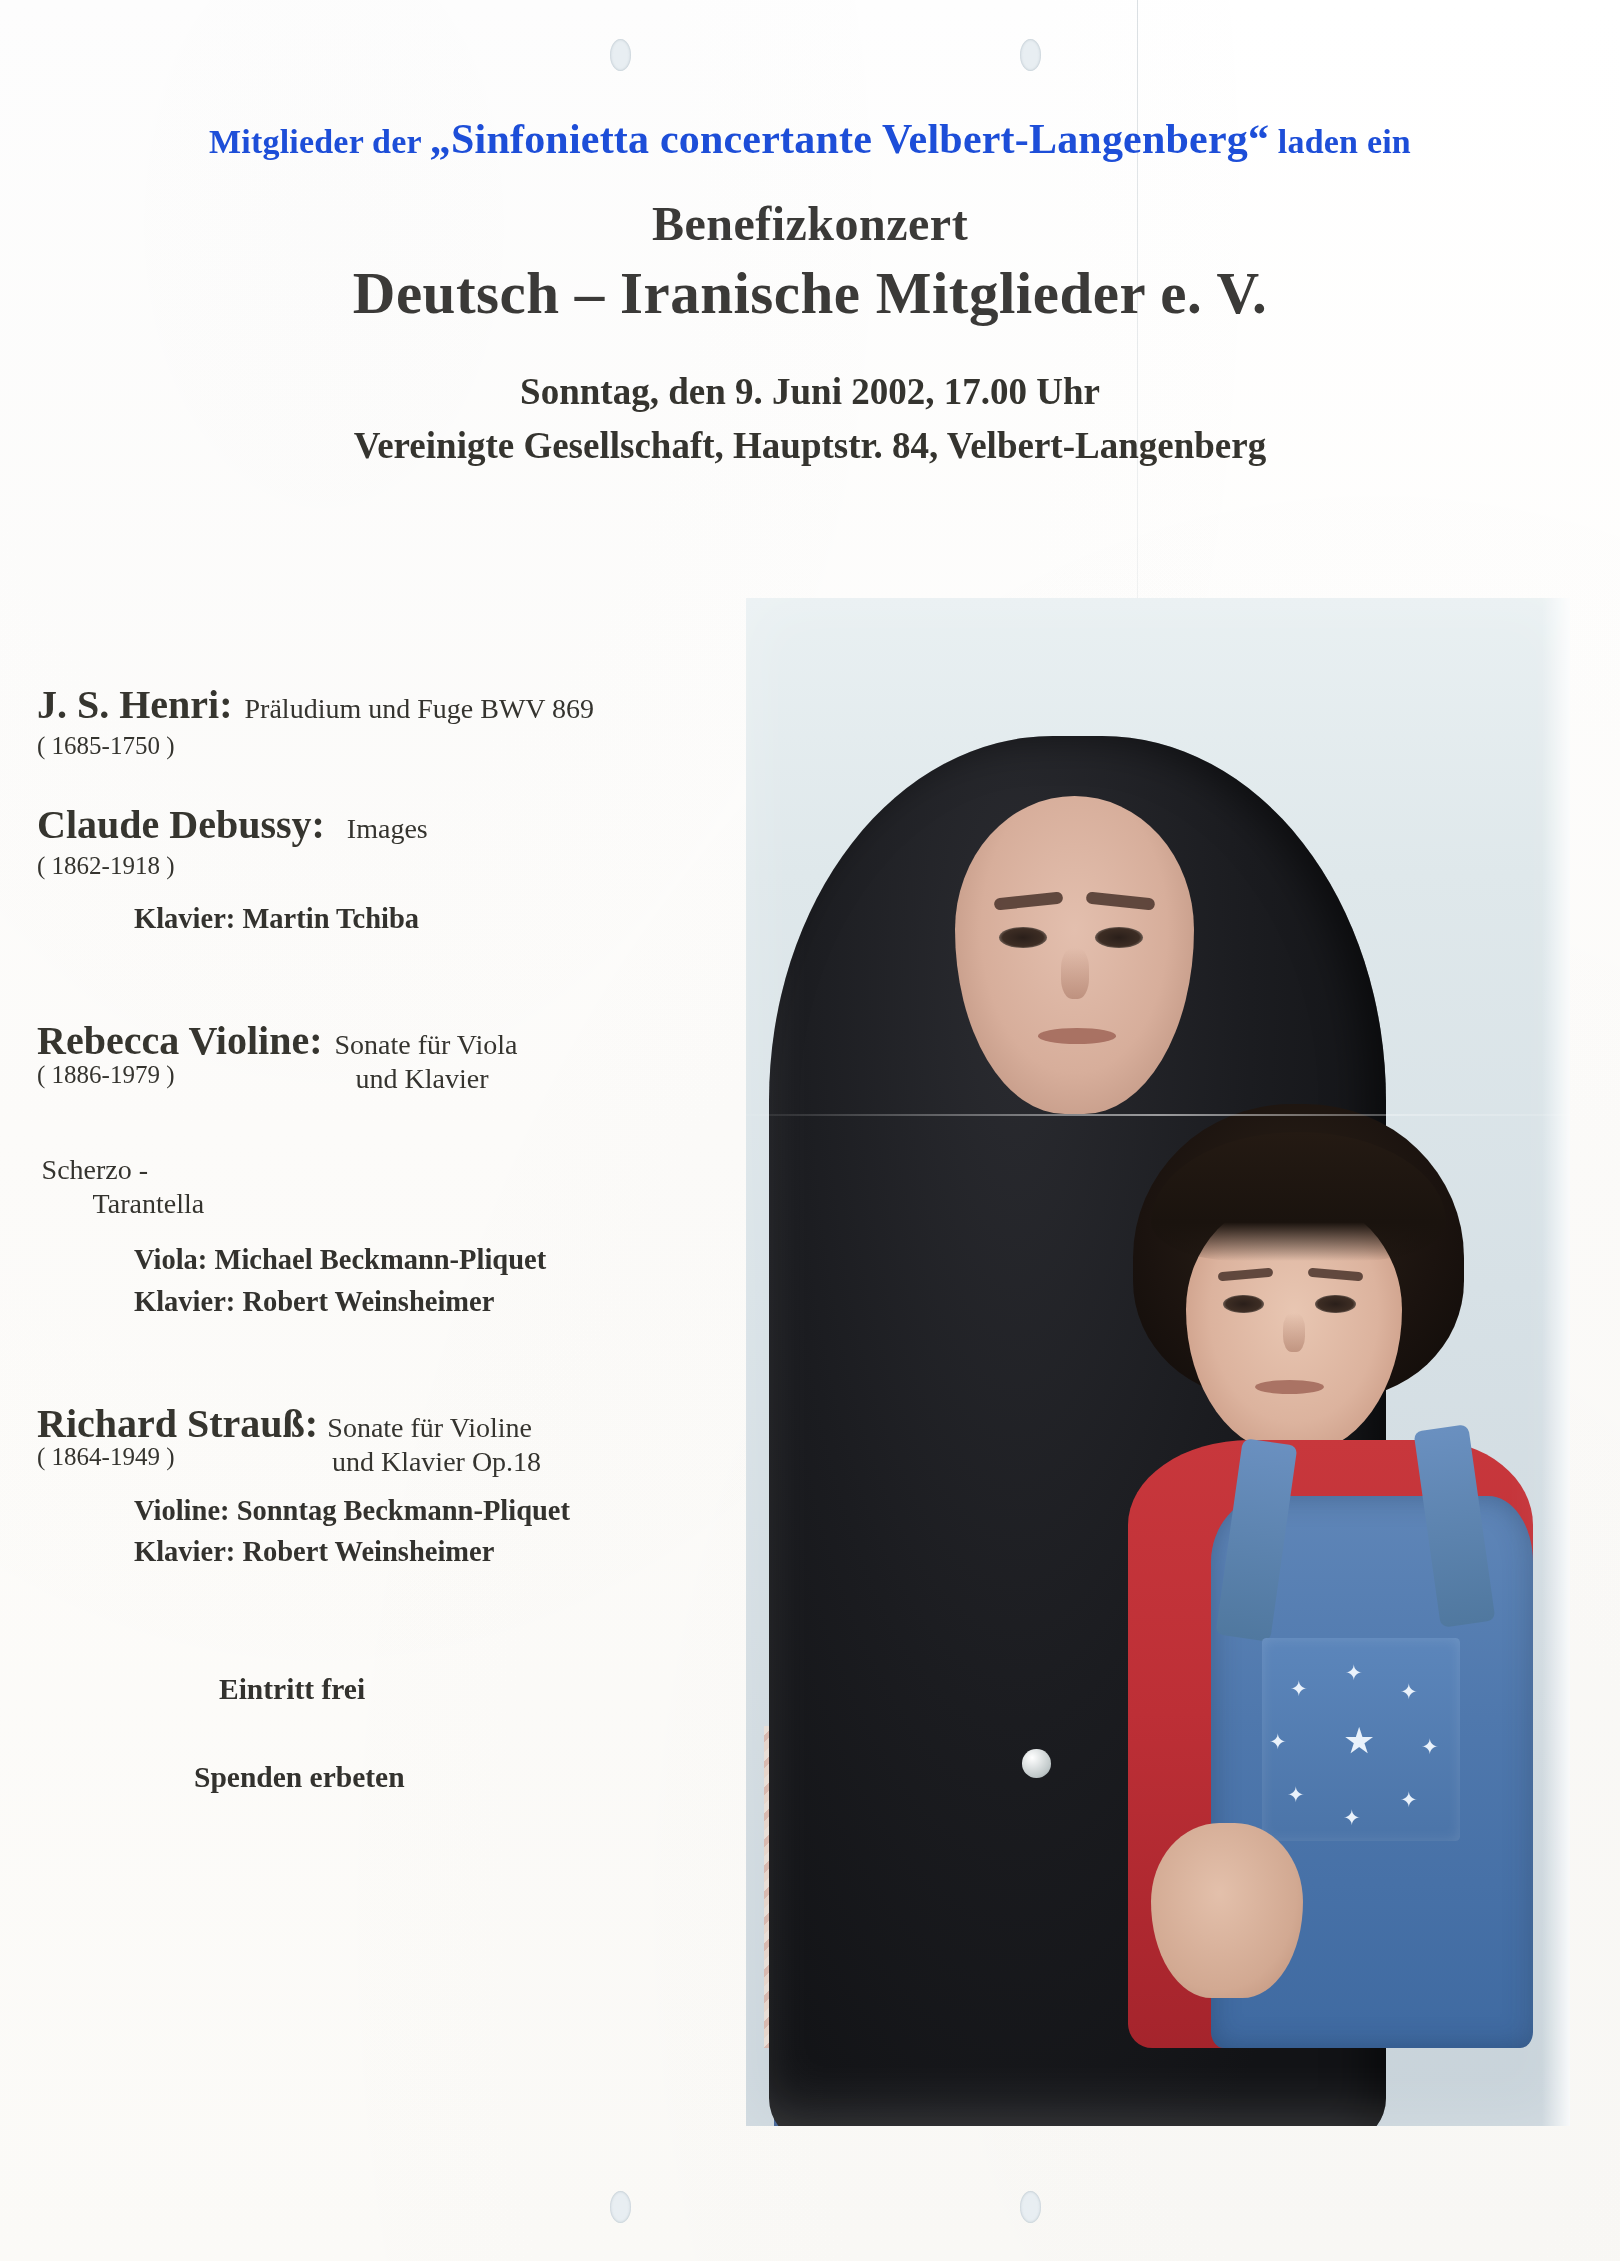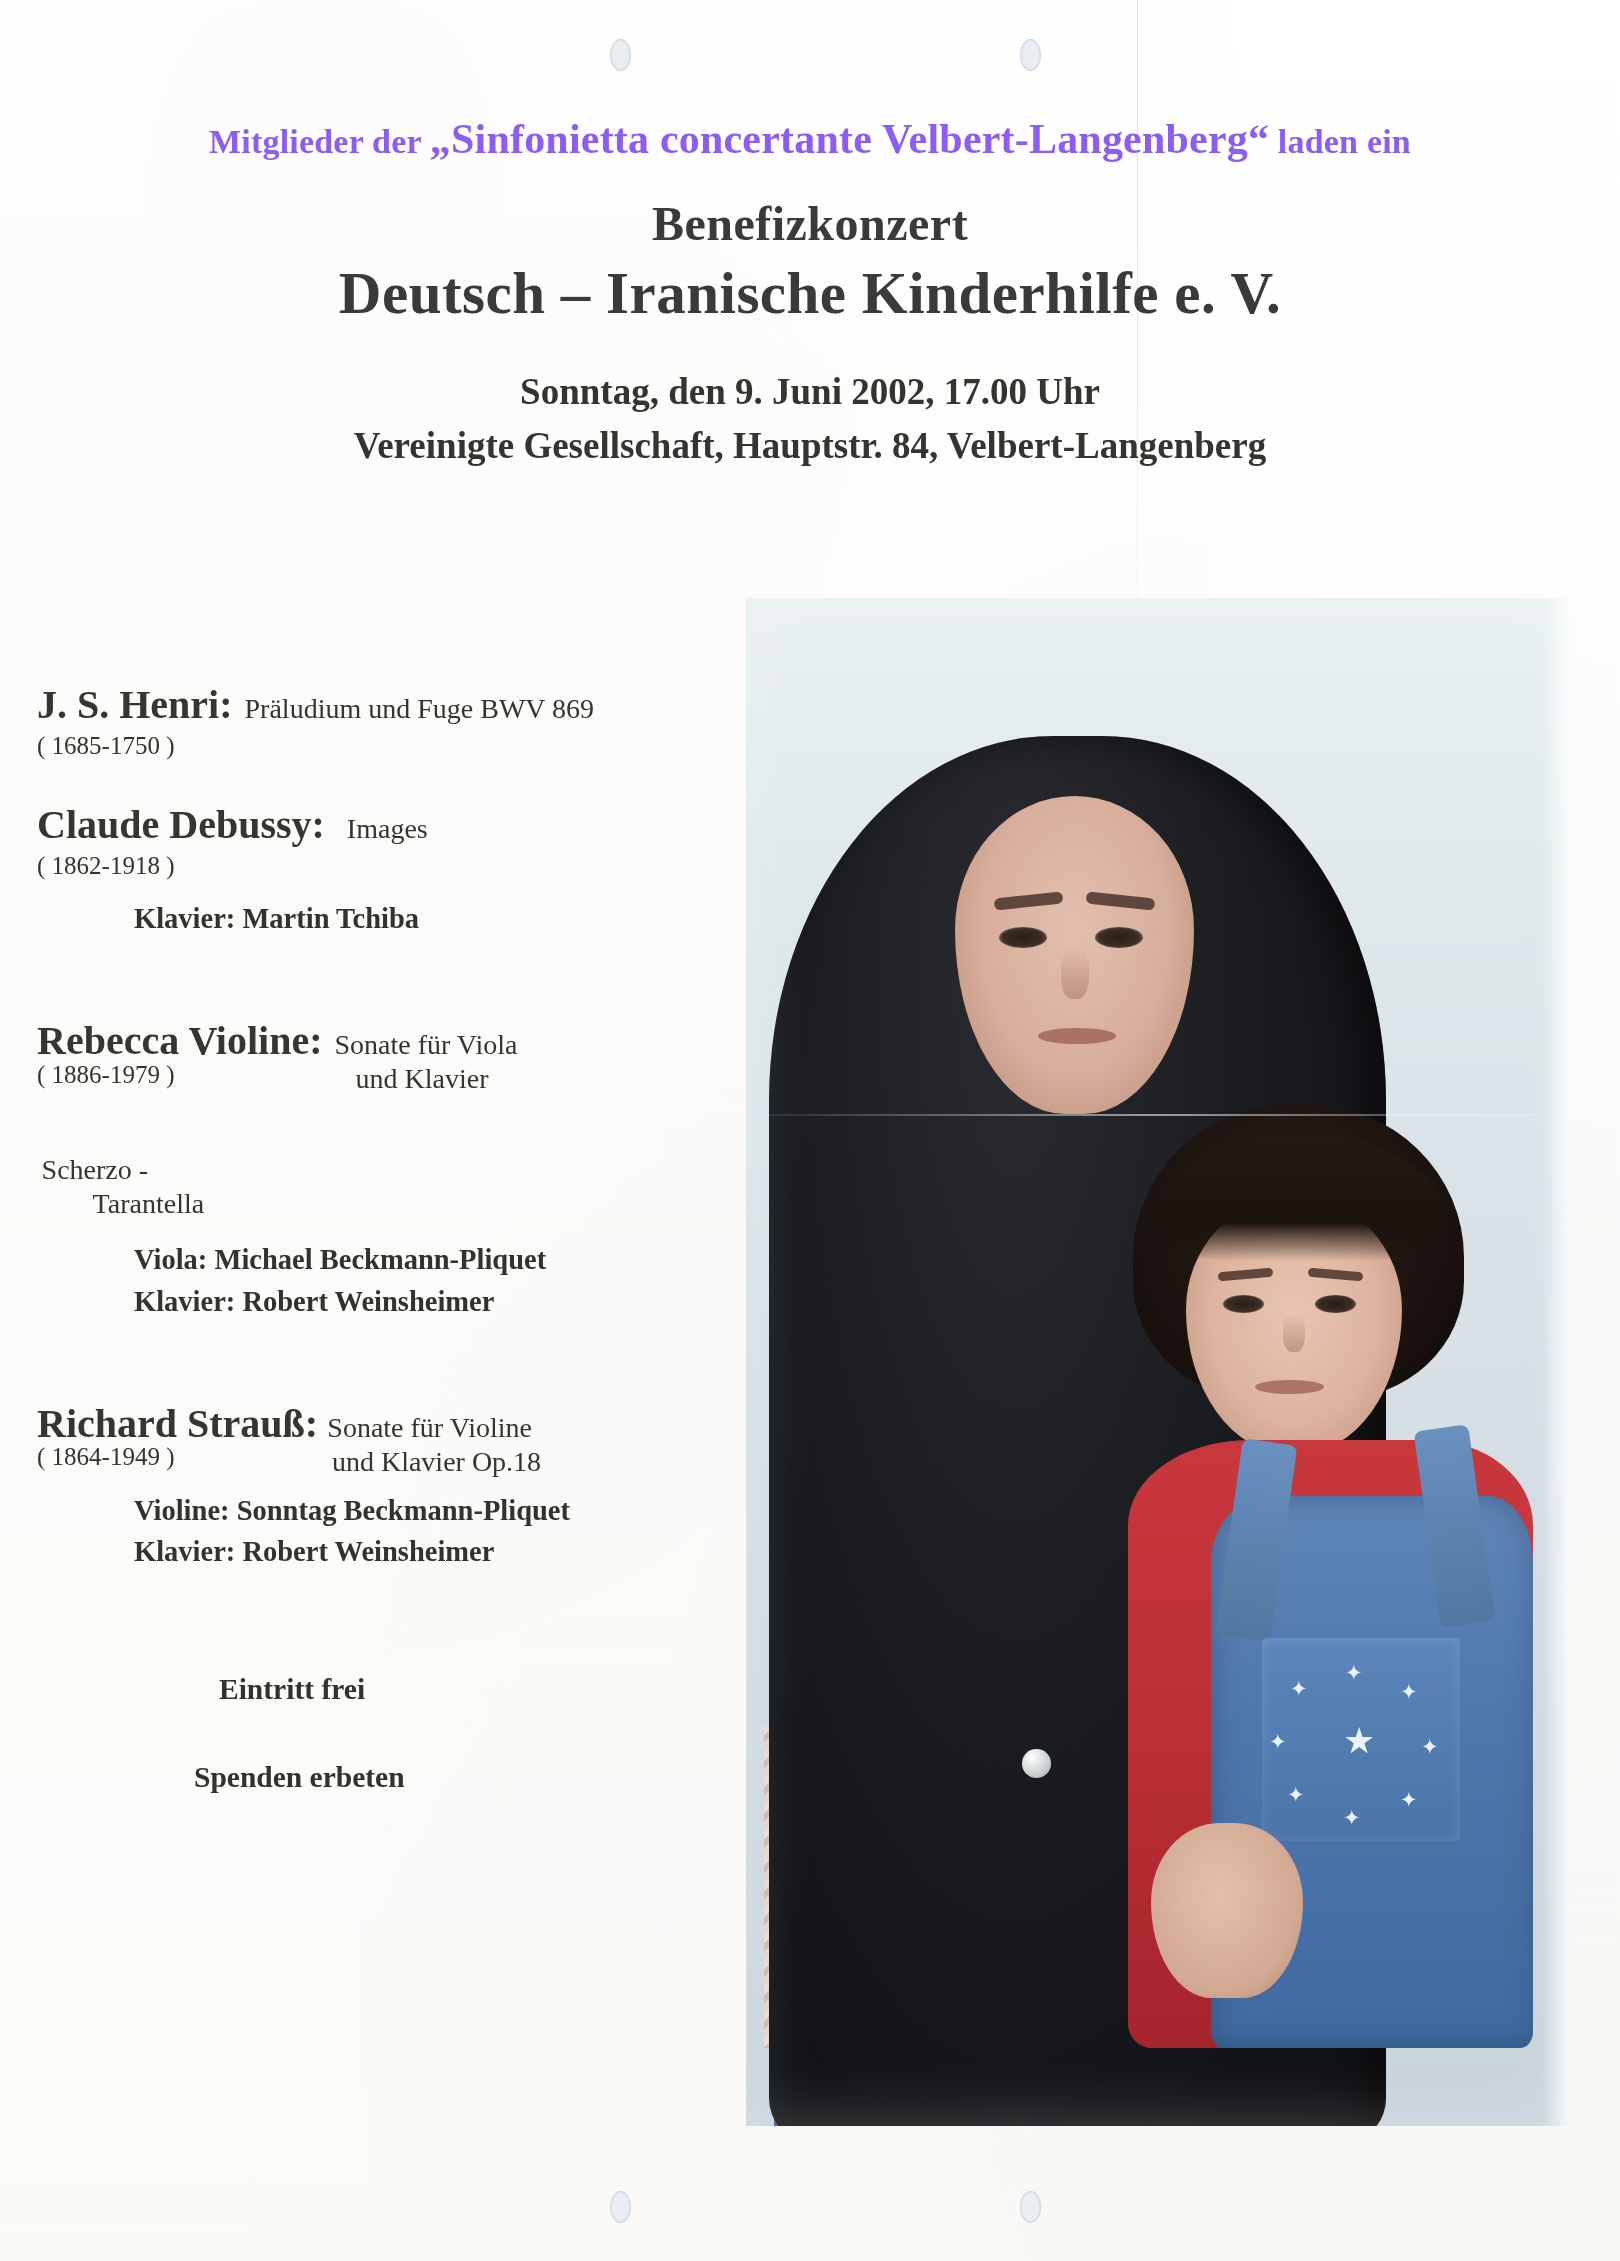--- a/index.html
+++ b/index.html
@@ -52,21 +52,21 @@
     right: 0;
     top: 115px;
     text-align: center;
     color: #3a3a38;
   }
   .invite-line {
     font-size: 34px;
     font-weight: bold;
     letter-spacing: 0.2px;
     white-space: nowrap;
-    color: #8b5cf6;
+    color: #1d4ed8;
   }
   .invite-line .big {
     font-size: 42px;
   }
   .title-1 {
     margin-top: 33px;
     font-size: 48px;
     font-weight: bold;
     color: #3b3a38;
     letter-spacing: 0.5px;
@@ -358,21 +358,21 @@
   <div class="hole" style="left: 610px; top: 39px;"></div>
   <div class="hole" style="left: 1020px; top: 39px;"></div>
   <div class="hole" style="left: 610px; top: 2191px;"></div>
   <div class="hole" style="left: 1020px; top: 2191px;"></div>
 
   <div class="header">
     <div class="invite-line">
       <span>Mitglieder der </span><span class="big">„Sinfonietta concertante Velbert-Langenberg“</span><span> laden ein</span>
     </div>
     <div class="title-1">Benefizkonzert</div>
-    <div class="title-2">Deutsch – Iranische Kinderhilfe e. V.</div>
+    <div class="title-2">Deutsch – Iranische Mitglieder e. V.</div>
     <div class="date-line">Sonntag, den 9. Juni 2002,  17.00 Uhr</div>
     <div class="venue-line">Vereinigte Gesellschaft, Hauptstr. 84, Velbert-Langenberg</div>
   </div>
 
   <div class="program">
 
     <div class="work">
       <div class="work-row">
         <span class="composer">J. S. Henri:</span>
         <span class="piece">Präludium und Fuge BWV 869</span>

